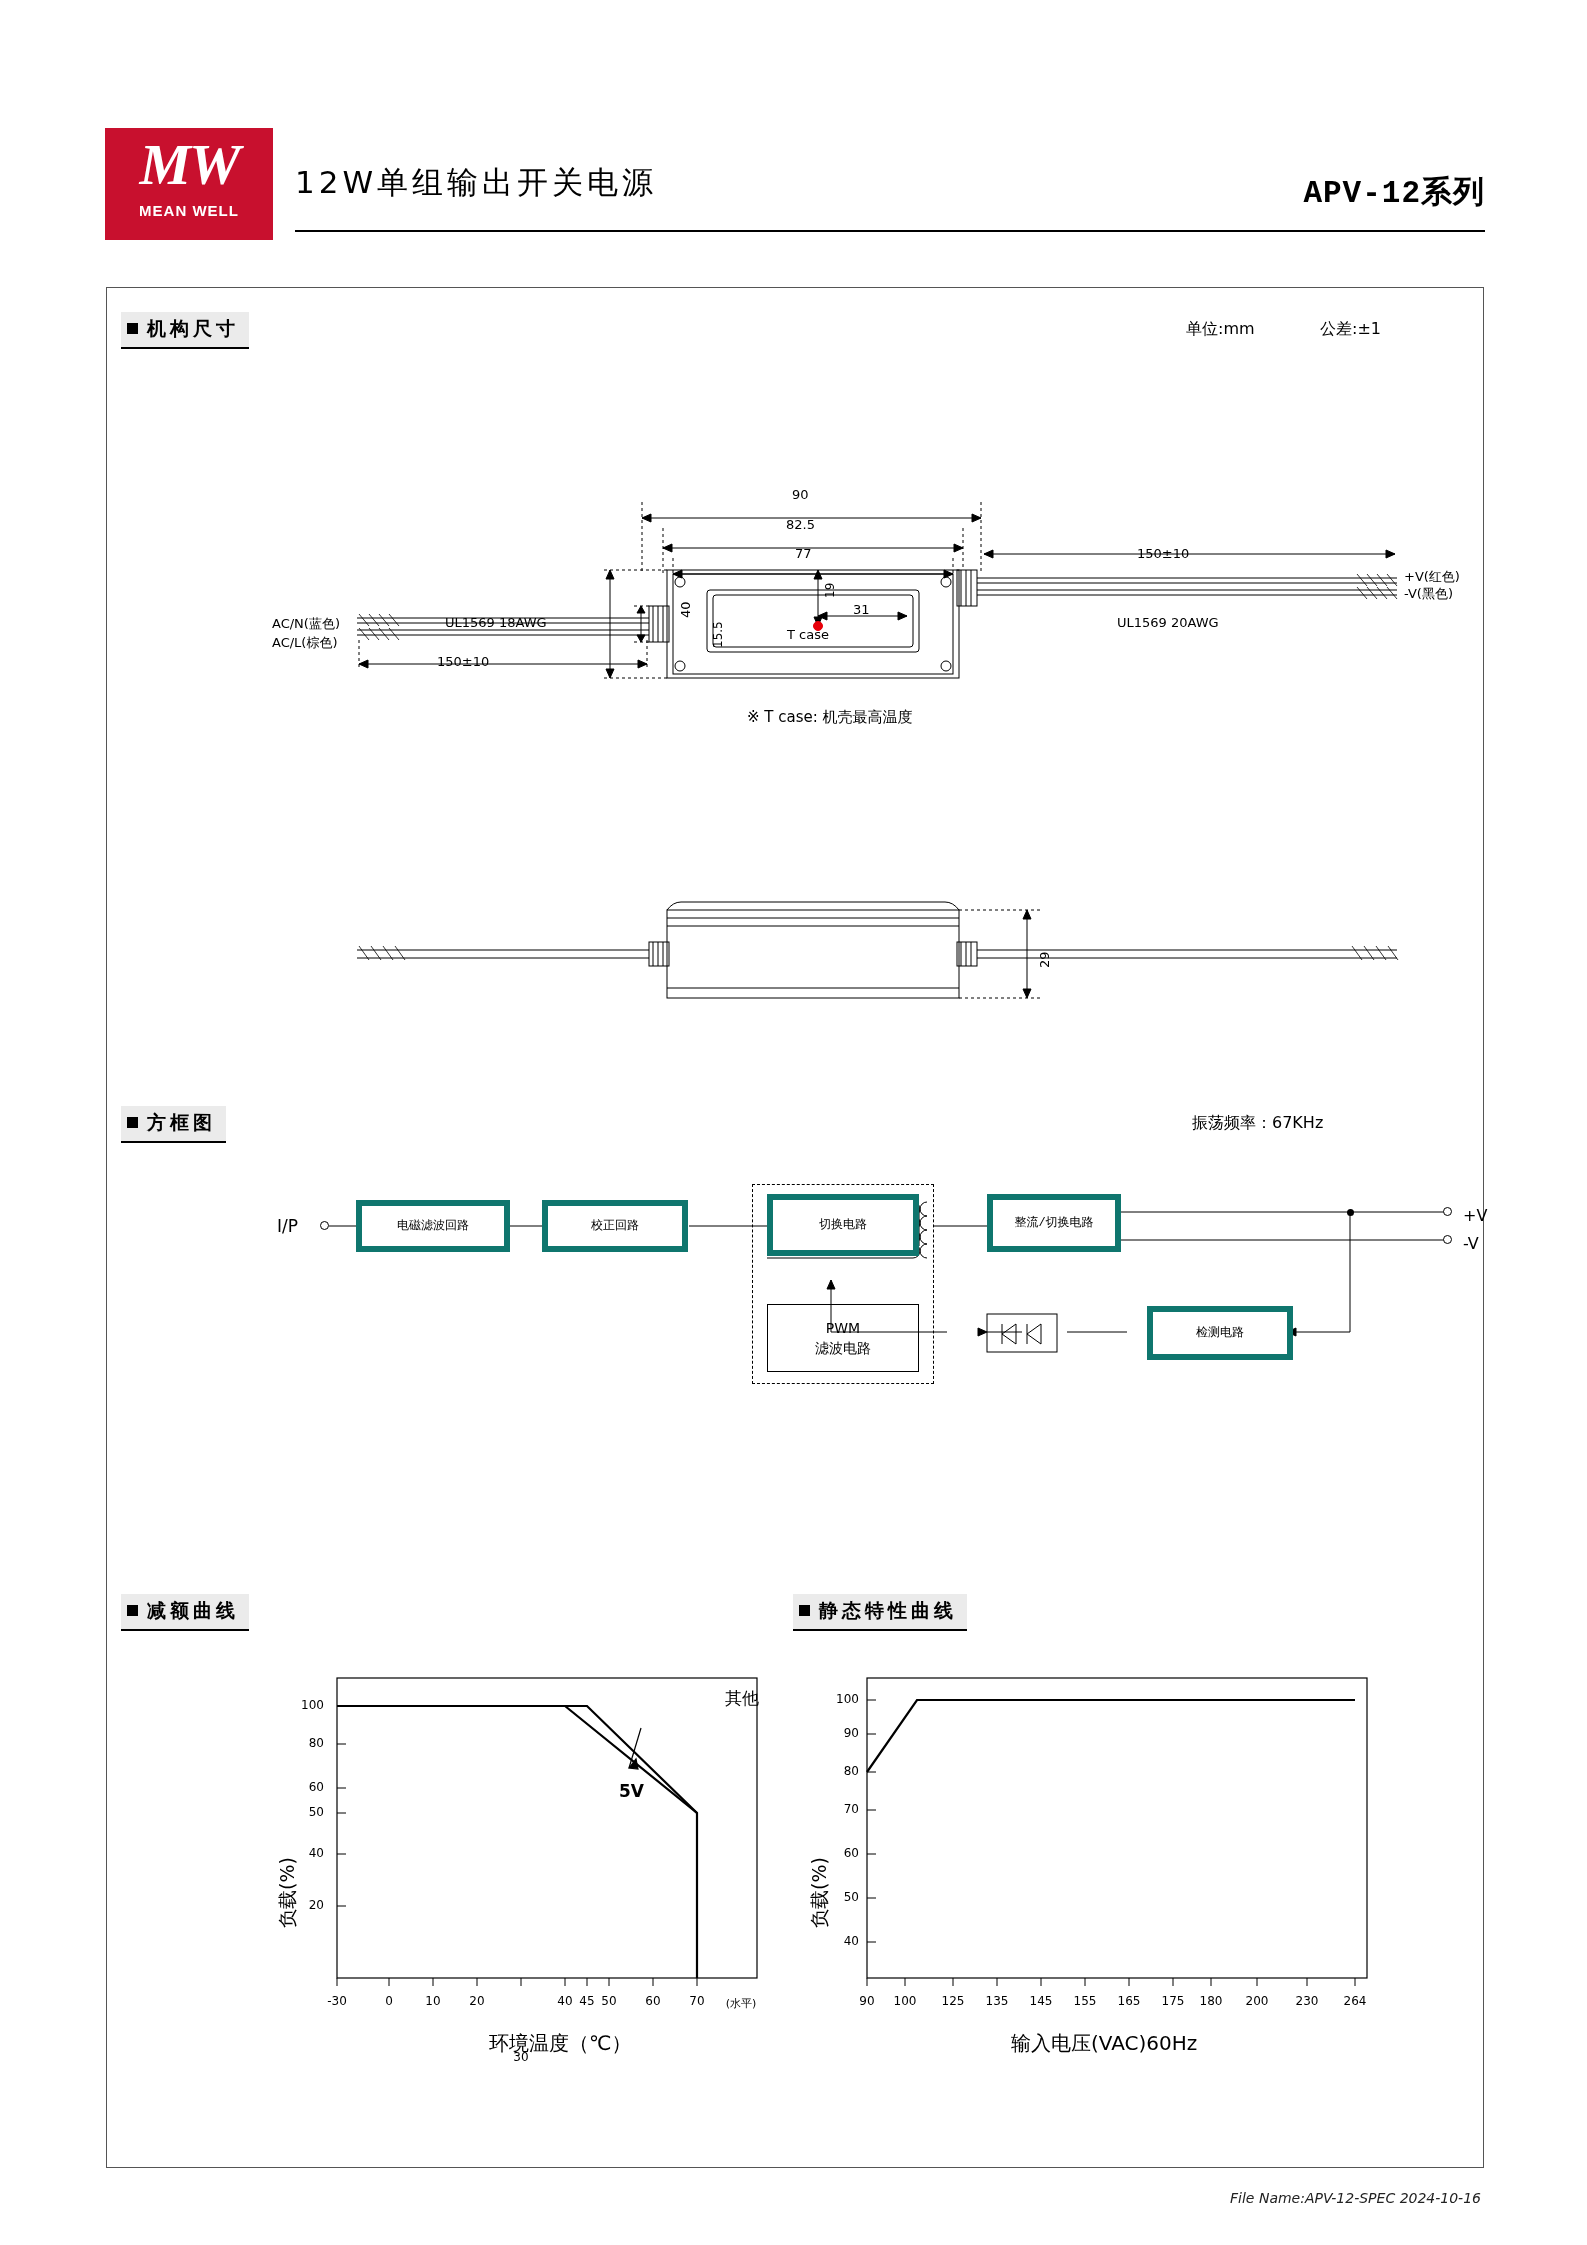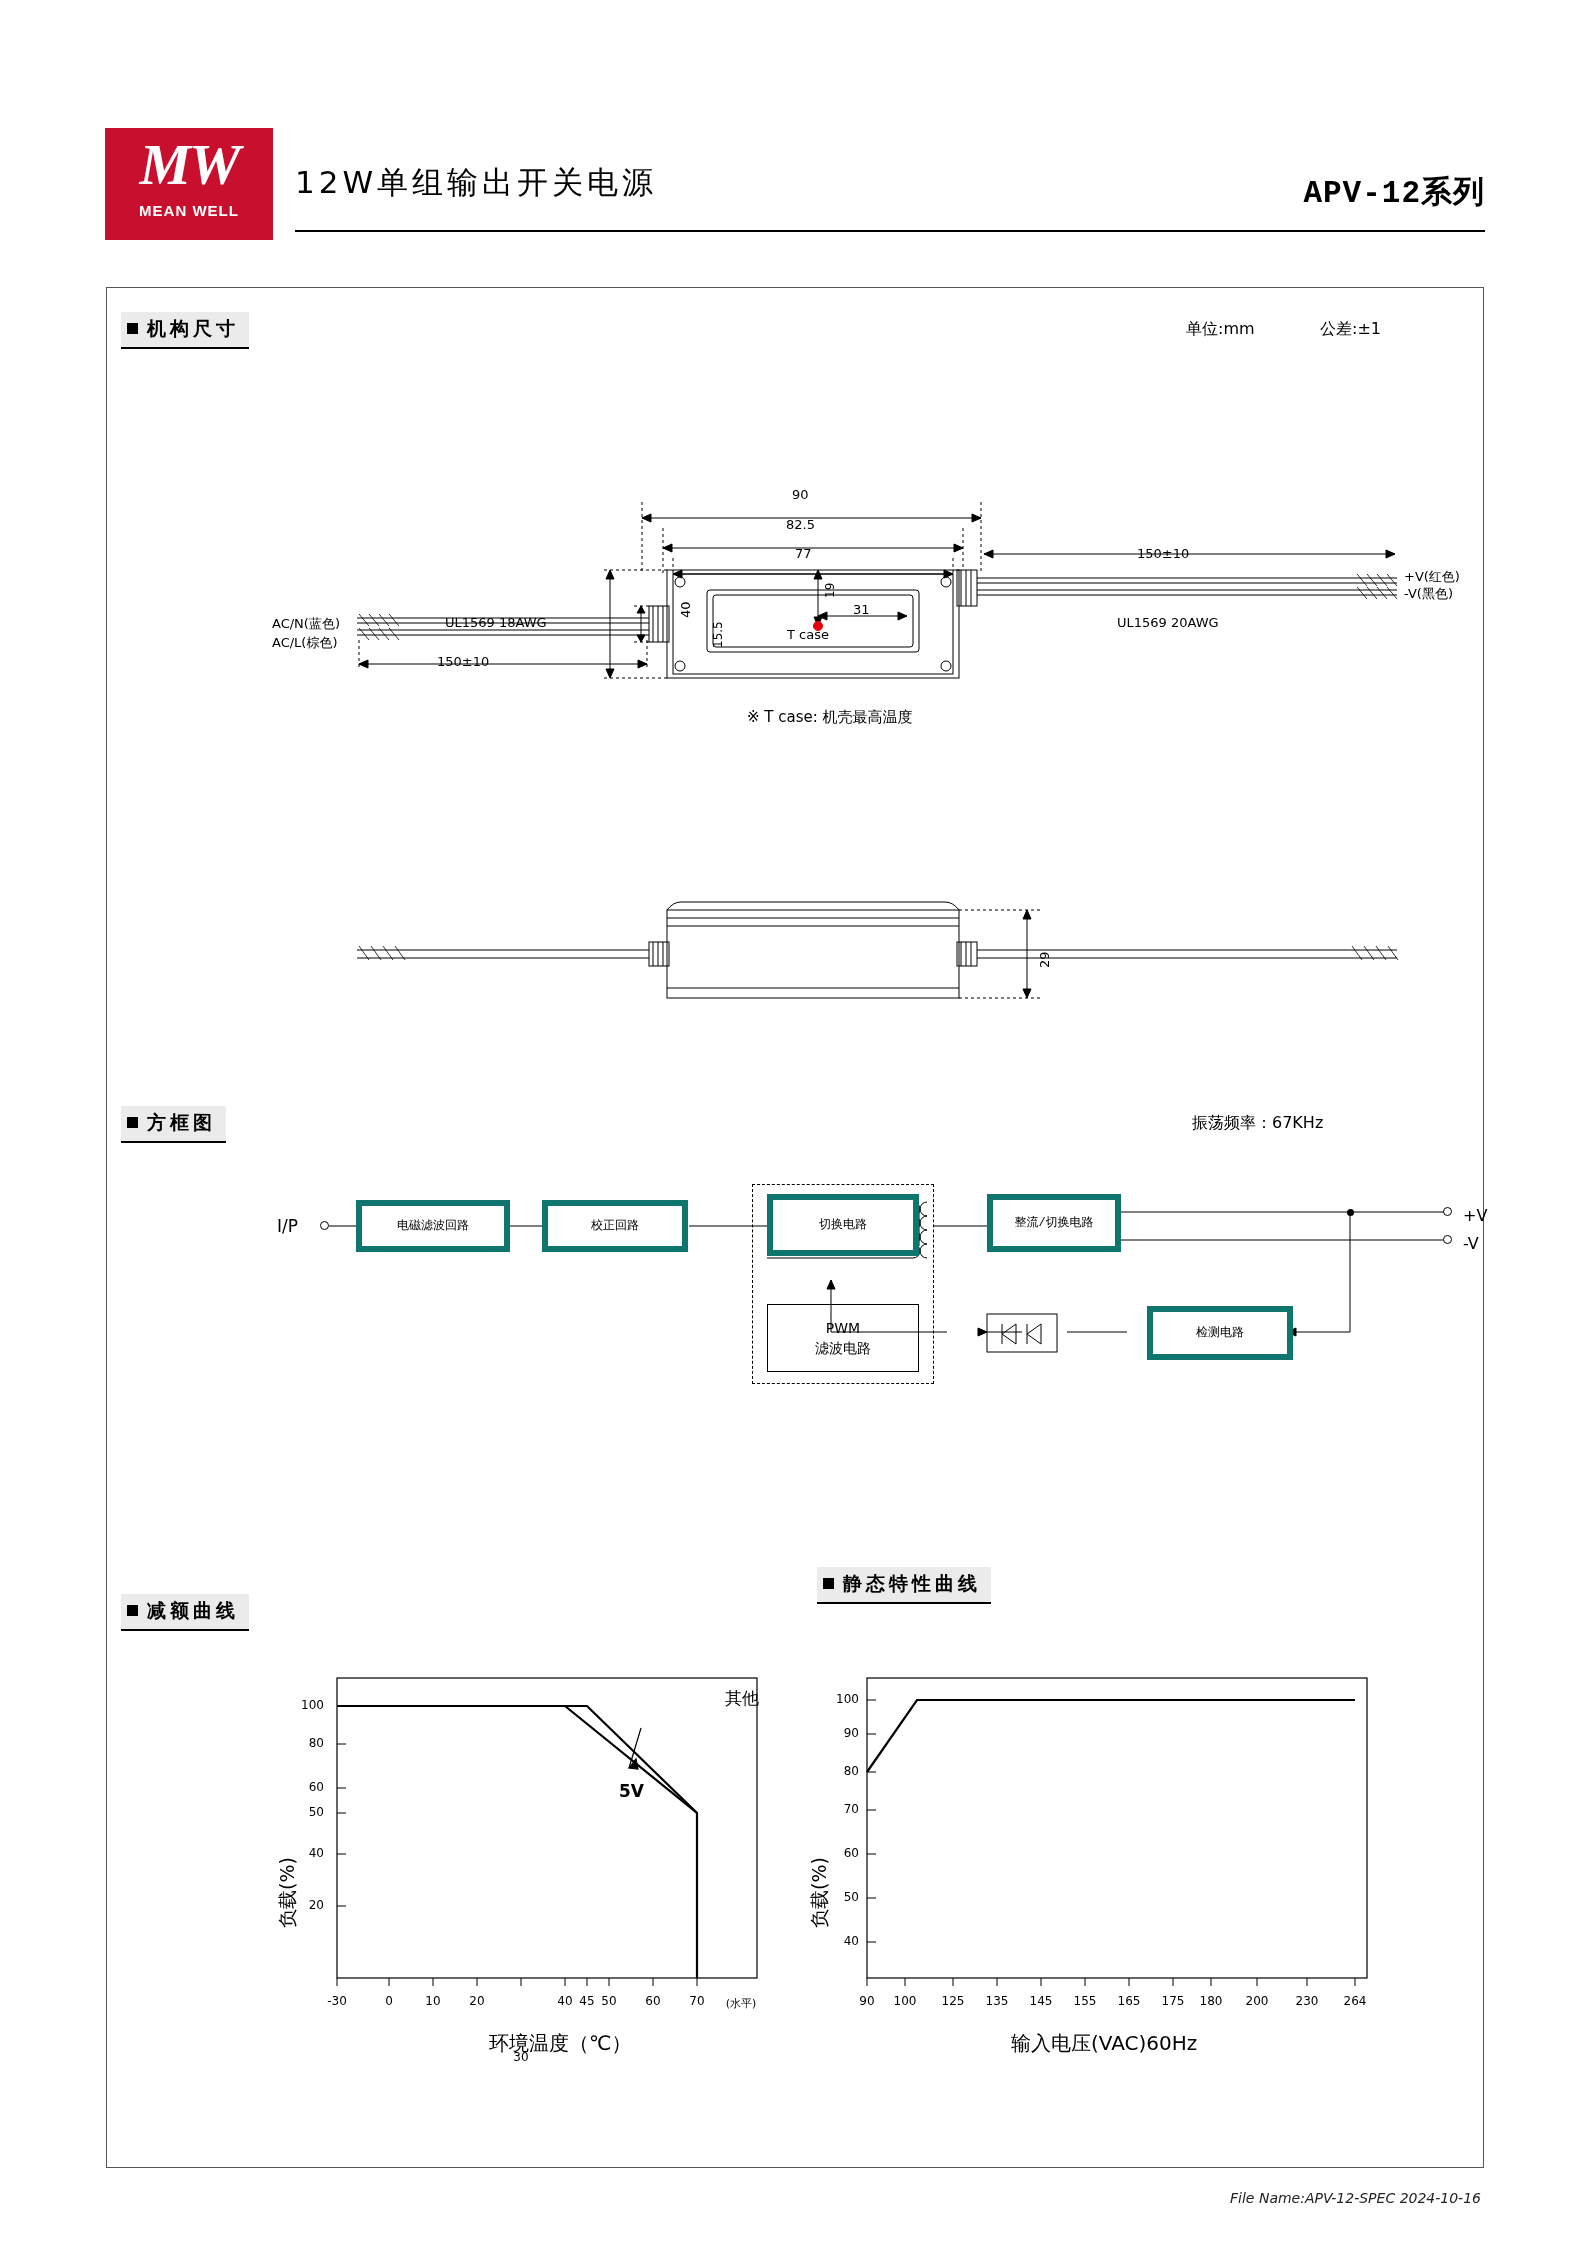--- a/index.html
+++ b/index.html
@@ -443,21 +443,21 @@
   <span class="term" style="left:213px; top:933px;"></span>
   <span class="term" style="left:1336px; top:919px;"></span>
   <span class="term" style="left:1336px; top:947px;"></span>
   <div class="lbl" style="left:1356px; top:918px; font-size:16px;">+V</div>
   <div class="lbl" style="left:1356px; top:946px; font-size:16px;">-V</div>
   <span class="dot" style="left:1240px; top:921px;"></span>
 
   <div class="sec-head" style="left:14px; top:1306px;">
     <span class="sq"></span><span>减额曲线</span>
   </div>
-  <div class="sec-head" style="left:686px; top:1279px;margin-left:24px;">
+  <div class="sec-head" style="left:686px; top:1306px;">
     <span class="sq"></span><span>静态特性曲线</span>
   </div>
 
   <svg width="560" height="360" style="position:absolute; left:130px; top:1380px;">
 
     <g stroke="#000" fill="none" stroke-width="1.2">
       <rect x="100" y="10" width="420" height="300"></rect>
     </g>
 
     <g stroke="#000" stroke-width="1">

